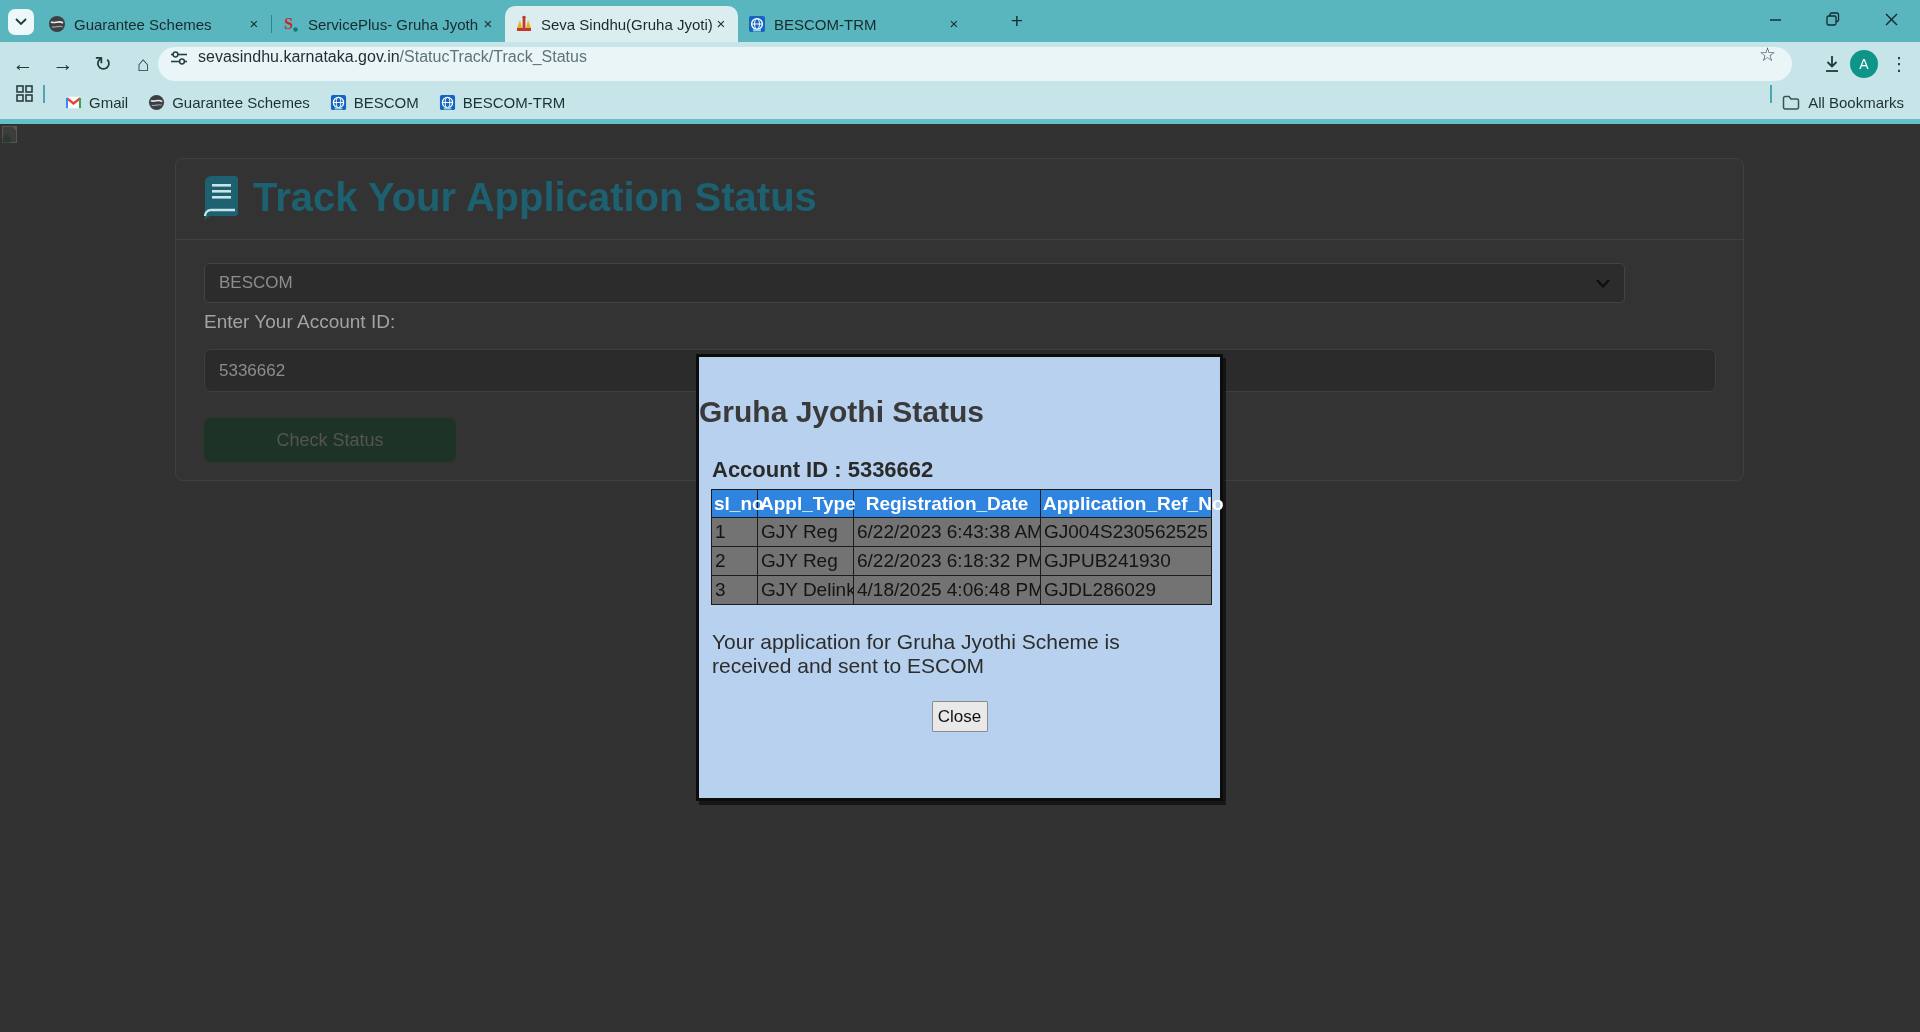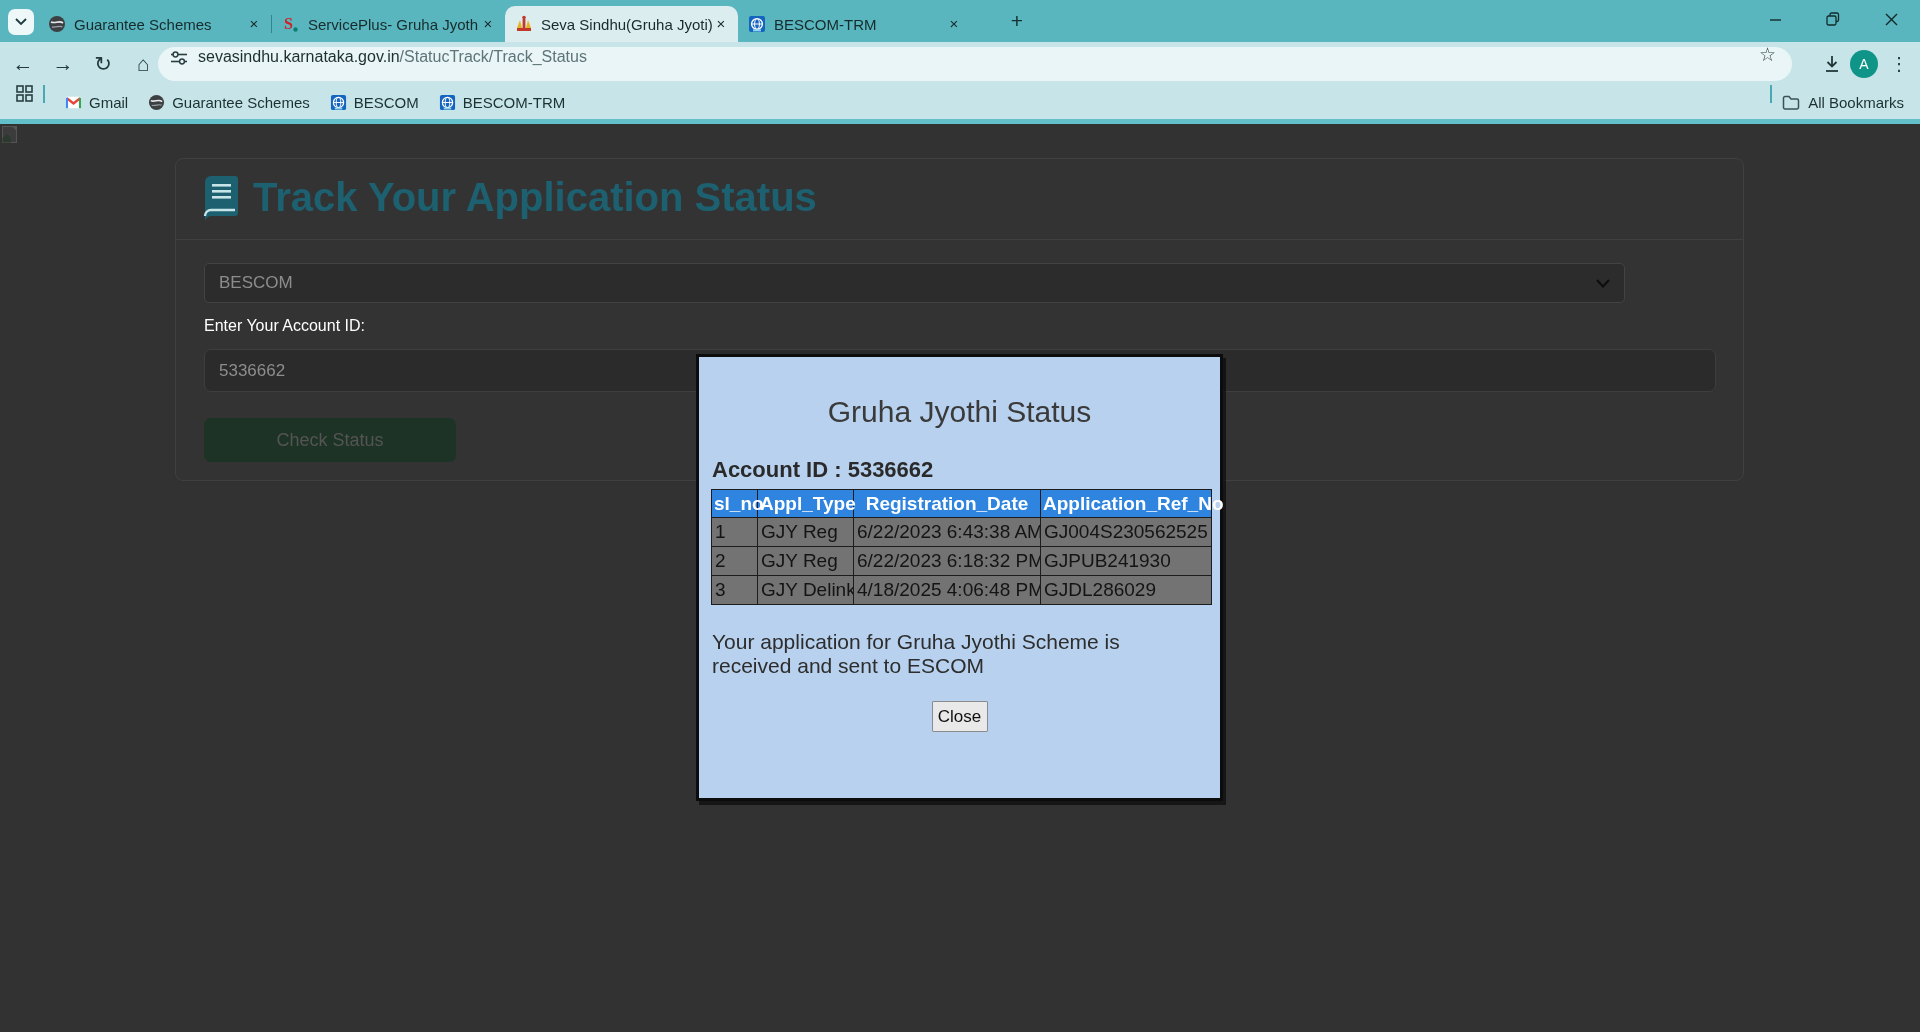--- a/index.html
+++ b/index.html
@@ -57,33 +57,33 @@
   .broken-img { position:absolute; left:2px; top:2px; }
   .card { position:absolute; left:175px; top:34px; width:1569px; height:323px;
     border:1px solid #404040; border-radius:8px; background:#333333; }
   .card-head { position:absolute; left:0; top:0; width:100%; height:81px; border-bottom:1px solid #404040; }
   .book-ic { position:absolute; left:25px; top:17px; }
   .page-title { position:absolute; left:77px; top:16px; font-size:40px; font-weight:bold; color:#1d6070; }
   .selectbox { position:absolute; left:28px; top:104px; width:1421px; height:40px; background:#2c2c2c;
     border:1px solid #434343; border-radius:5px; display:flex; align-items:center; padding:0 14px;
     color:#8d8d8d; font-size:17px; cursor:pointer; }
   .selectbox .chev { margin-left:auto; }
-  .acct-label { position:absolute; left:28px; top:158px; font-size:16px; color:#ffffff; }
+  .acct-label { position:absolute; left:28px; top:152px; font-size:19px; color:#a3a3a3; }
   .acct-input { position:absolute; left:28px; top:190px; width:1512px; height:43px; background:#2b2b2b;
     border:1px solid #3e3e3e; border-radius:7px; color:#8d8d8d; font-size:17px; padding:0 14px;
     font-family:"Liberation Sans","DejaVu Sans",sans-serif; }
   .check-btn { position:absolute; left:28px; top:259px; width:252px; height:44px; background:#1d3325;
     border:none; border-radius:7px; color:#545454; font-size:18px; cursor:pointer;
     font-family:"Liberation Sans","DejaVu Sans",sans-serif; }
 
   
   .modal { position:absolute; left:696px; top:230px; width:527px; height:447px;
     background:#b7d1ee; border:3px solid #0c0c0c; box-shadow:3px 4px 0 rgba(0,0,0,0.55); }
-  .modal-title { position:absolute; left:0; top:38px; width:100%; text-align:center;
-    font-size:30px; font-weight:normal; color:#3a3a3a; }
+  .modal-title { position:absolute; left:0; top:38px; width:100%; 
+    font-size:30px; font-weight:bold; color:#3a3a3a; }
   .acct-line { position:absolute; left:13px; top:100px; font-size:22px; font-weight:bold; color:#2a2a2a; }
   .status-table { position:absolute; left:12px; top:132px; width:500px; border-collapse:collapse;
     table-layout:fixed; font-size:19px; background:#737373; }
   .status-table th { background:#2e84de; color:#ffffff; font-weight:bold; height:28px;
     border:1px solid #1c1c1c; text-align:center; padding:0 2px; }
   .status-table td { height:29px; border:1px solid #1c1c1c; color:#141414; padding:0 3px;
     white-space:nowrap; overflow:hidden; }
   .modal-msg { position:absolute; left:13px; top:273px; width:430px; font-size:21px;
     font-weight:normal; color:#2d2d2d; line-height:24px; }
   .close-btn { position:absolute; left:50%; transform:translateX(-50%); top:344px;

